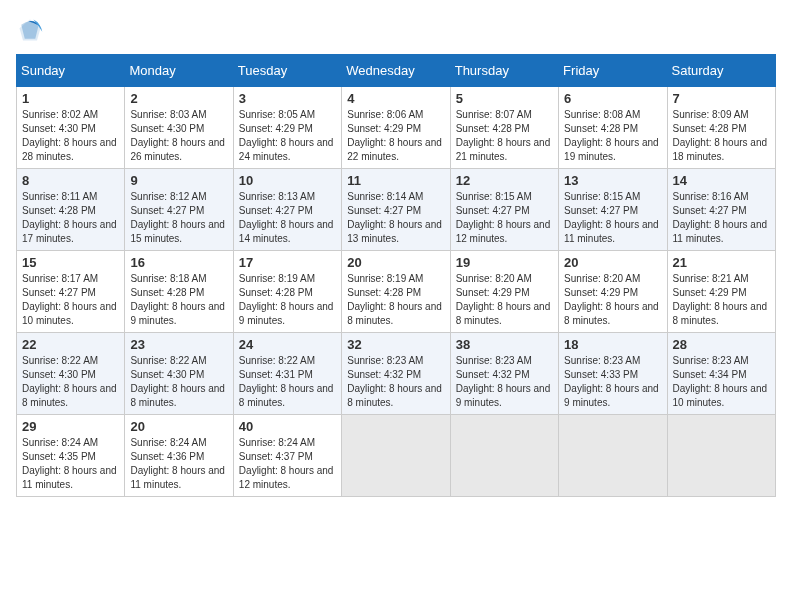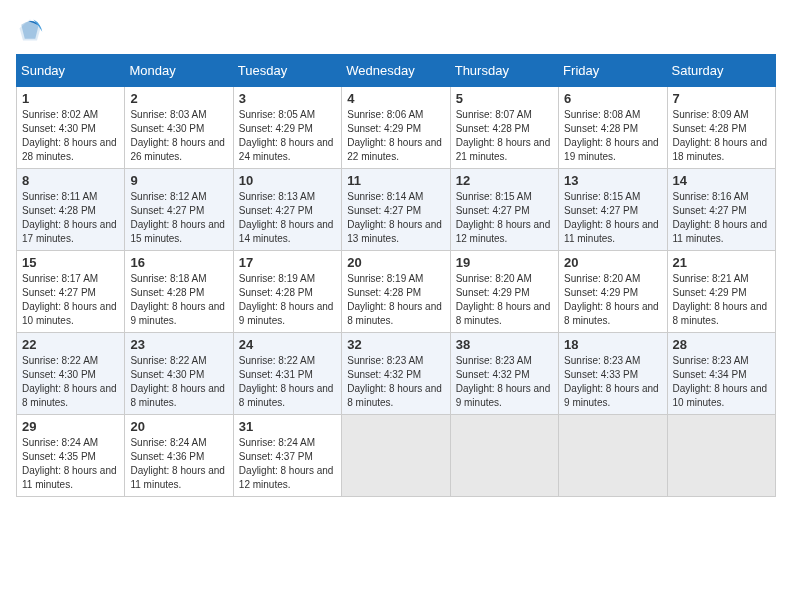--- a/index.html
+++ b/index.html
@@ -242,21 +242,21 @@
       <tr>
         <td>
           <span class="day-num">29</span>
 <div class="day-info">Sunrise: 8:24 AM<br>Sunset: 4:35 PM<br>Daylight: 8 hours and 11 minutes.</div>
         </td>
         <td>
           <span class="day-num">20</span>
 <div class="day-info">Sunrise: 8:24 AM<br>Sunset: 4:36 PM<br>Daylight: 8 hours and 11 minutes.</div>
         </td>
         <td>
-          <span class="day-num">31</span>
+          <span class="day-num">40</span>
 <div class="day-info">Sunrise: 8:24 AM<br>Sunset: 4:37 PM<br>Daylight: 8 hours and 12 minutes.</div>
         </td>
         <td class="empty"></td>
         <td class="empty"></td>
         <td class="empty"></td>
         <td class="empty"></td>
       </tr>
     </tbody>
 </table>
 

